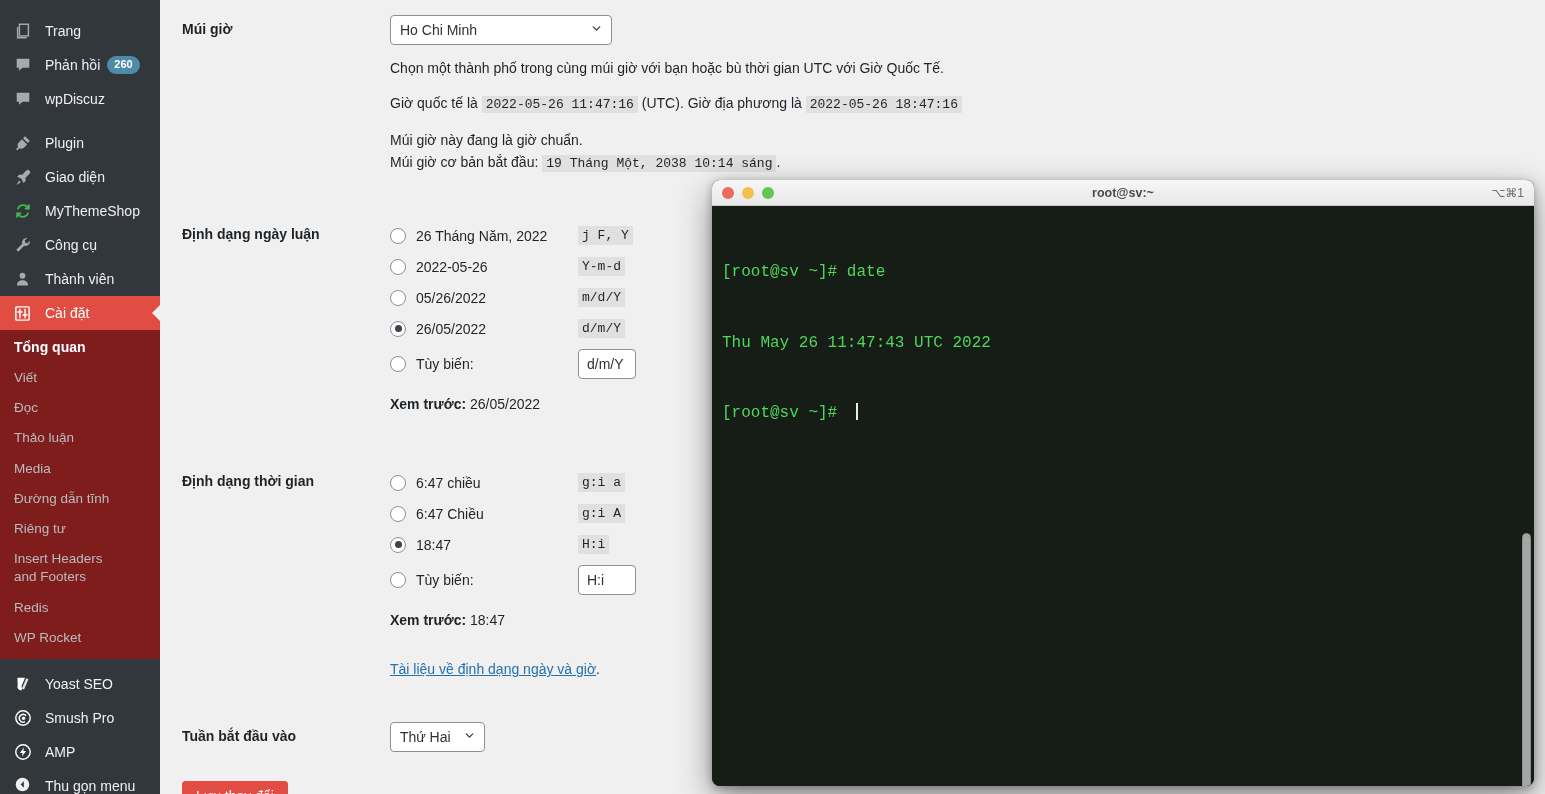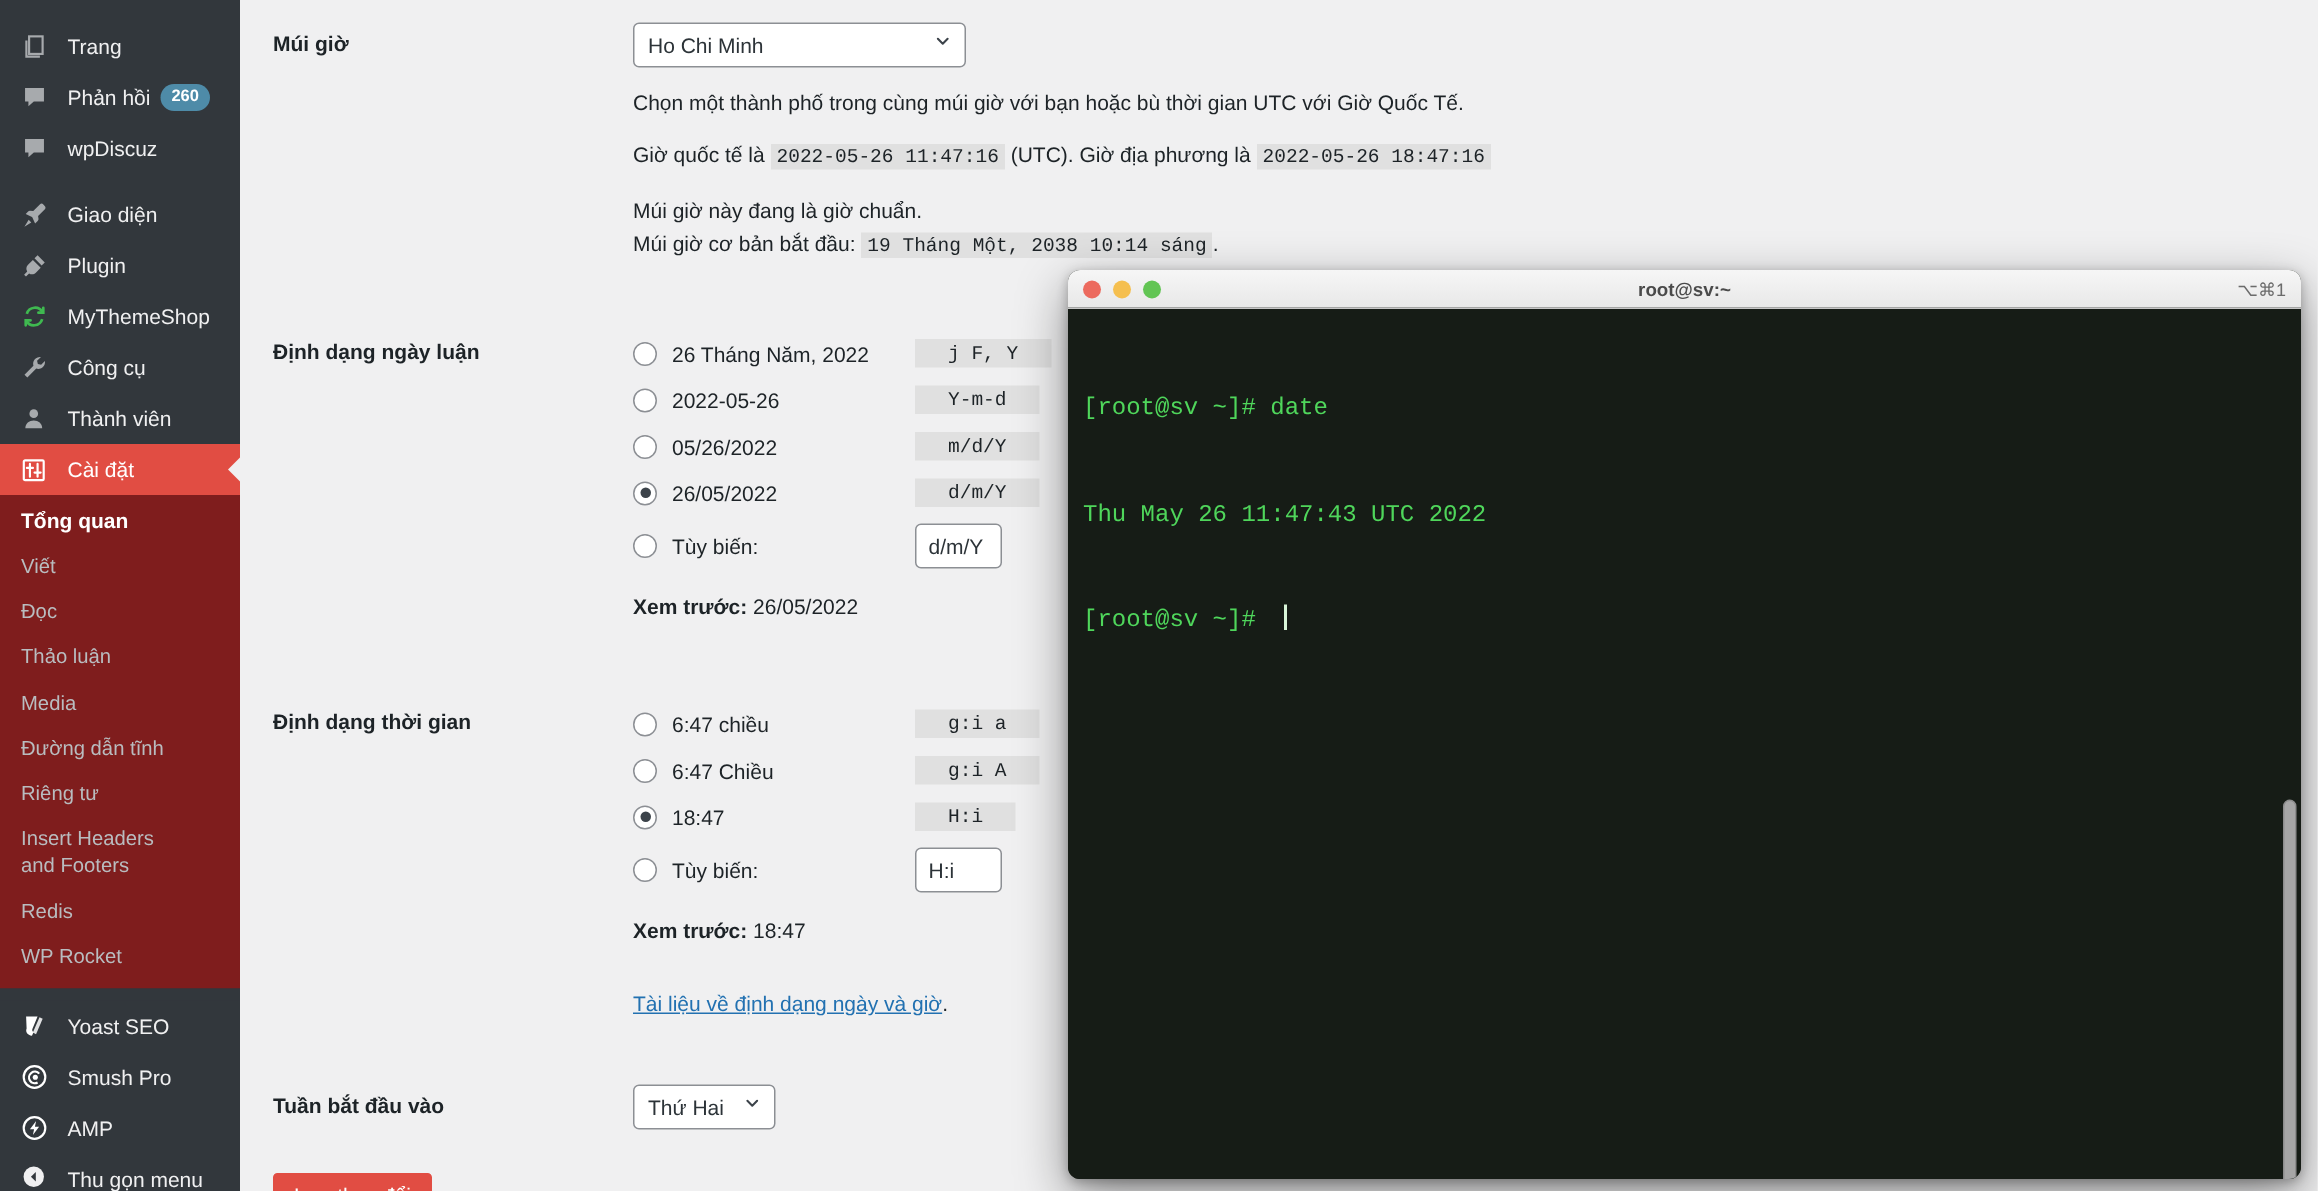--- a/index.html
+++ b/index.html
@@ -84,21 +84,21 @@
   .collapse-item .mi-icon { width: 22px; margin-right: 9px; color: #f0f0f1; }
 
   
   #main {
     position: absolute; left: 160px; top: 0;
     width: 1385px; height: 794px;
     background: #f0f0f1;
     overflow: hidden;
   }
   .form-table { width: 100%; }
-  .form-row { display: flex; align-items: flex-start; gap: 32px; }
+  .form-row { display: flex; align-items: flex-start; }
   .form-label {
     width: 220px;
     flex: none;
     padding: 20px 10px 20px 22px;
     font-size: 14px;
     font-weight: bold;
     color: #1d2327;
     line-height: 1.4;
   }
   .form-field { padding: 15px 10px; flex: 1; }
@@ -173,21 +173,21 @@
   .radio-row .rr-text {
     font-size: 14px; color: #1d2327;
     min-width: 0;
   }
   .rr-example { width: 162px; }
   .rr-code {
     font-family: "Liberation Mono", monospace;
     font-size: 13px;
     background: #e0e0e0;
     color: #1d2327;
-    padding: 2px 22px;
+    padding: 2px 4px;
     white-space: pre;
   }
   .rr-code-cell { width: 56px; display: flex; }
   input.fmt-input {
     font-family: "Liberation Sans", sans-serif;
     font-size: 14px;
     color: #2c3338;
     background: #fff;
     border: 1px solid #8c8f94;
     border-radius: 4px;
@@ -332,34 +332,34 @@
           <path d="M3 3h14v10H9.5L5.5 16.5V13H3z"></path>
         </svg>
       </span>
       <span class="mi-label">wpDiscuz</span>
     </div>
 
     <div class="menu-gap"></div>
 
     <div class="menu-item">
       <span class="mi-icon">
+        <svg width="18" height="18" viewBox="0 0 20 20" fill="currentColor">
+          <path d="M12.3 2.4 10 4.7l5.3 5.3 2.3-2.3zM8.8 5.9 5.2 9.5c-1.4 1.4-1.6 3.4-.6 5l-2.3 2.3 1.4 1.4L6 15.9c1.6 1 3.6.8 5-.6l3.6-3.6z"></path>
+        </svg>
+      </span>
+      <span class="mi-label">Plugin</span>
+    </div>
+
+    <div class="menu-item">
+      <span class="mi-icon">
         <svg width="19" height="19" viewBox="0 0 20 20" fill="currentColor">
           <path d="M15.5 2.2c-.6-.6-1.6-.5-2.3.2L8.6 7l-2.3-.2c-.5 0-1 .2-1.3.6L3.3 9.2l4.4 2 .2.2 2 4.4 1.8-1.7c.4-.4.6-.9.6-1.4L12 10.5l4.6-4.6c.7-.7.8-1.6.2-2.3zM5.4 13.2 2.4 18l4.8-3z"></path>
         </svg>
       </span>
       <span class="mi-label">Giao diện</span>
-    </div>
-
-    <div class="menu-item">
-      <span class="mi-icon">
-        <svg width="18" height="18" viewBox="0 0 20 20" fill="currentColor">
-          <path d="M12.3 2.4 10 4.7l5.3 5.3 2.3-2.3zM8.8 5.9 5.2 9.5c-1.4 1.4-1.6 3.4-.6 5l-2.3 2.3 1.4 1.4L6 15.9c1.6 1 3.6.8 5-.6l3.6-3.6z"></path>
-        </svg>
-      </span>
-      <span class="mi-label">Plugin</span>
     </div>
 
     <div class="menu-item">
       <span class="mi-icon" style="color:#3fb950;">
         <svg width="18" height="18" viewBox="0 0 20 20" fill="none" stroke="currentColor" stroke-width="2">
           <path d="M16 7A6.3 6.3 0 0 0 4.3 8"></path>
             <path d="M4 13a6.3 6.3 0 0 0 11.7-1"></path>
           <path d="M16.5 3.5V7.2h-3.6" stroke-linecap="round"></path>
             <path d="M3.5 16.5v-3.7h3.6" stroke-linecap="round"></path>
         </svg>

